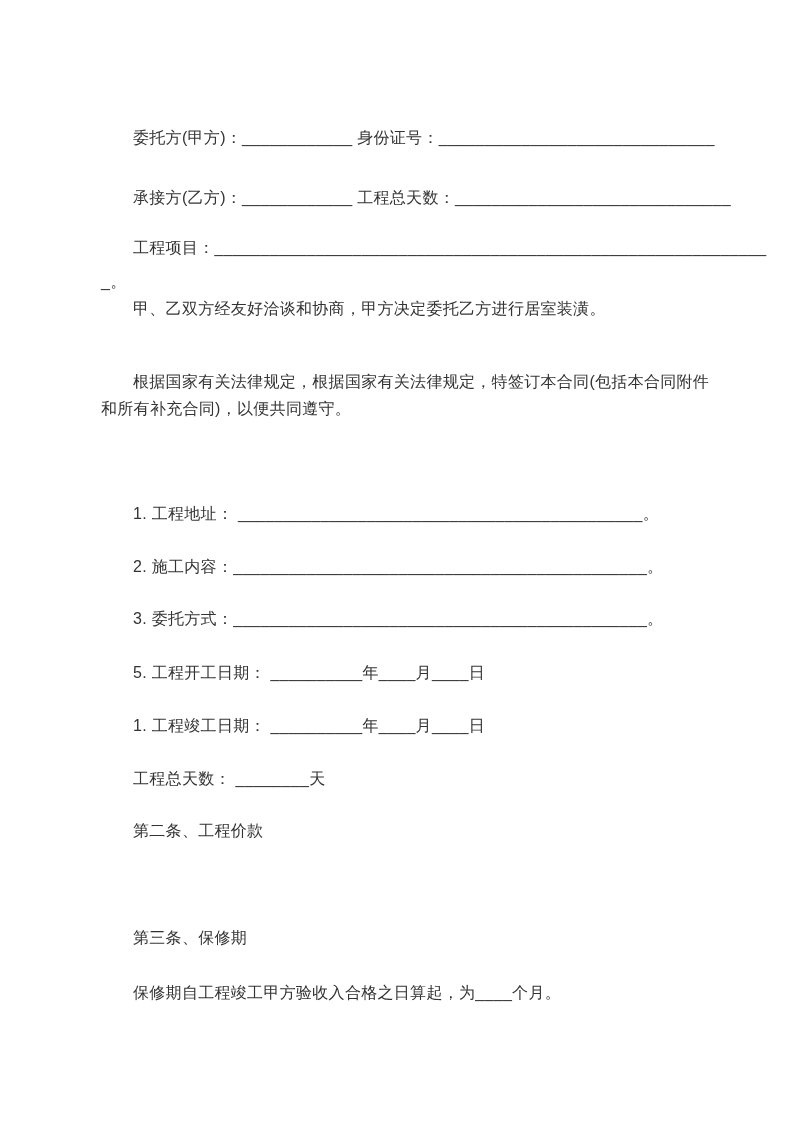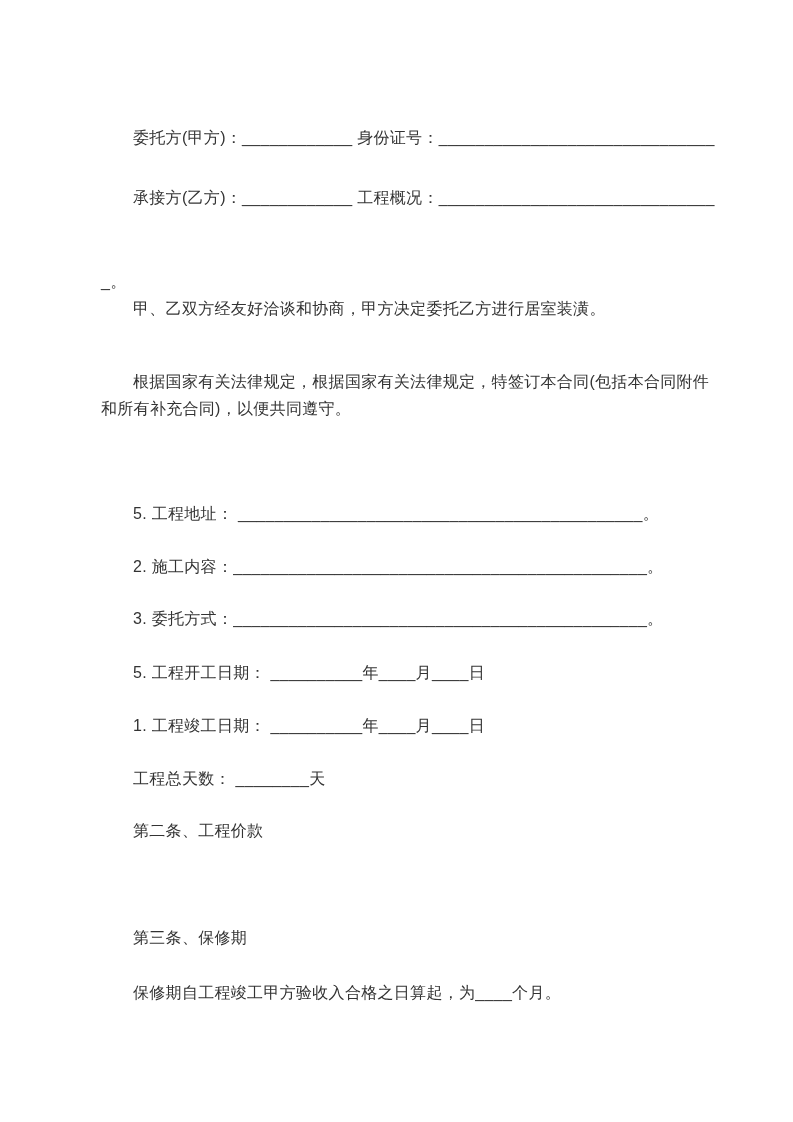--- a/index.html
+++ b/index.html
@@ -27,26 +27,27 @@
   }
   .line.ind {
     left: 133px;
   }
 </style>
 </head>
 <body>
 
 <div class="page">
   <div class="line ind" style="top:124px">委托方(甲方)：____________ 身份证号：______________________________</div>
-  <div class="line ind" style="top:184px">承接方(乙方)：____________ 工程概况：______________________________</div>
+  <div class="line ind" style="top:184px">承接方(乙方)：____________ 工程总天数：______________________________</div>
+  <div class="line ind" style="top:234px">工程项目：____________________________________________________________</div>
   <div class="line" style="top:268px">_。</div>
   <div class="line ind" style="top:295px">甲、乙双方经友好洽谈和协商，甲方决定委托乙方进行居室装潢。</div>
   <div class="line ind" style="top:368px">根据国家有关法律规定，根据国家有关法律规定，特签订本合同(包括本合同附件</div>
   <div class="line" style="top:395px">和所有补充合同)，以便共同遵守。</div>
-  <div class="line ind" style="top:500px">5. 工程地址：  ____________________________________________。</div>
+  <div class="line ind" style="top:500px">1. 工程地址：  ____________________________________________。</div>
   <div class="line ind" style="top:553px">2. 施工内容：_____________________________________________。</div>
   <div class="line ind" style="top:605px">3. 委托方式：_____________________________________________。</div>
   <div class="line ind" style="top:659px">5. 工程开工日期： __________年____月____日</div>
   <div class="line ind" style="top:712px">1. 工程竣工日期： __________年____月____日</div>
   <div class="line ind" style="top:765px">工程总天数： ________天</div>
   <div class="line ind" style="top:817px">第二条、工程价款</div>
   <div class="line ind" style="top:979px">保修期自工程竣工甲方验收入合格之日算起，为____个月。</div>
   <div class="line ind" style="top:924px">第三条、保修期</div>
 </div>
 

